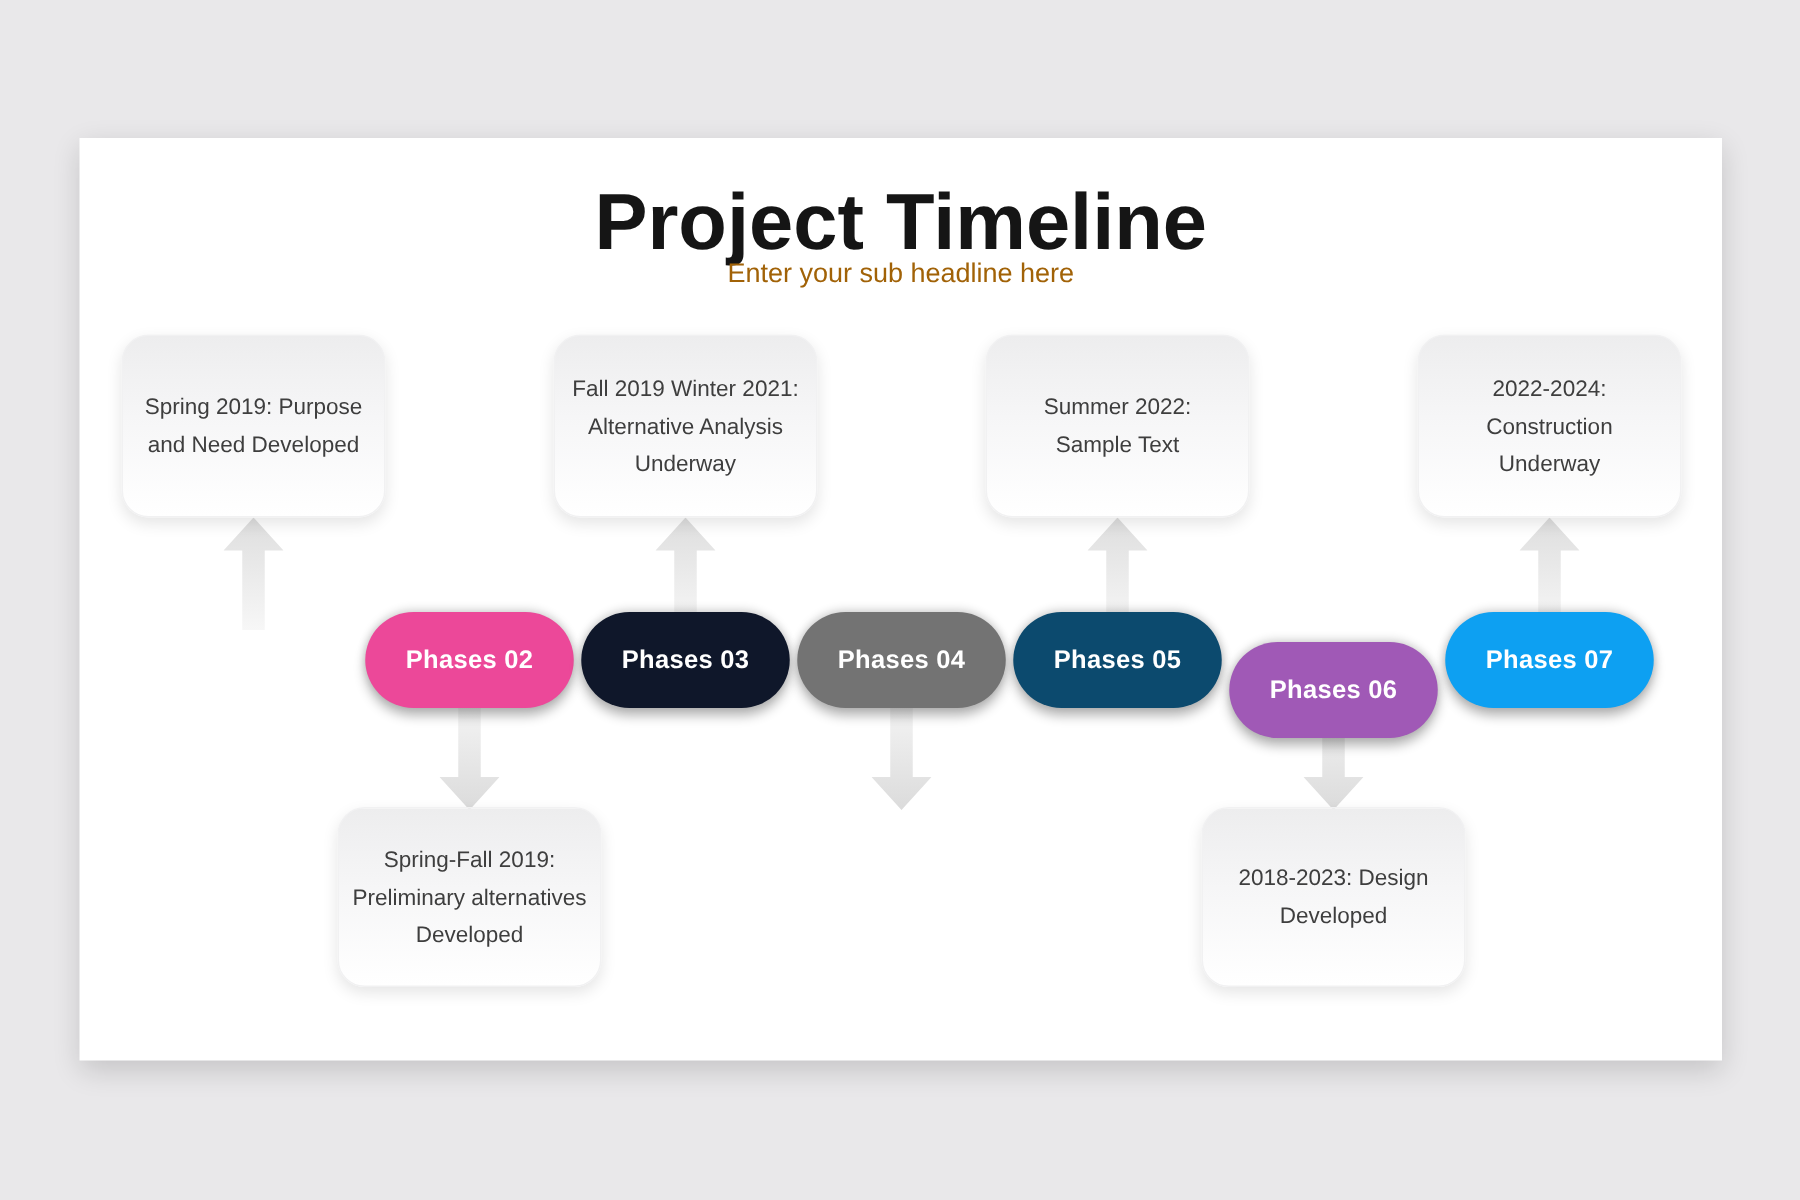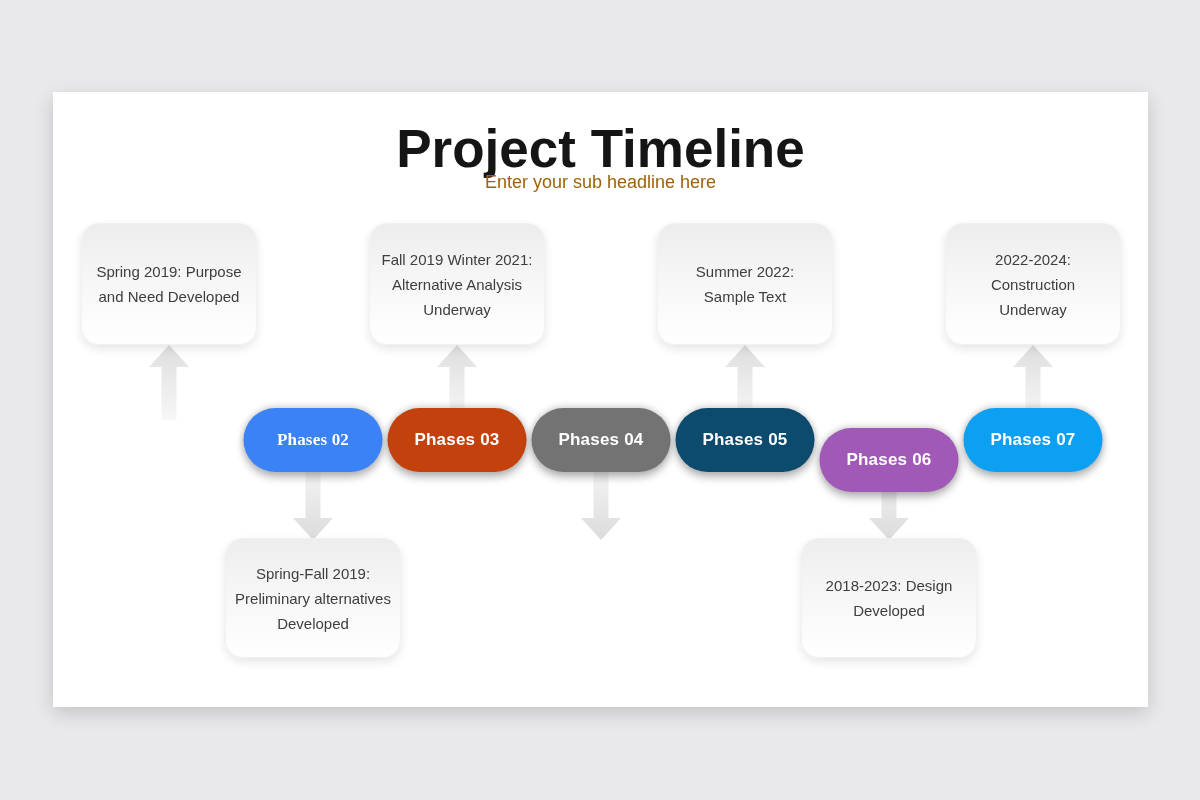--- a/index.html
+++ b/index.html
@@ -115,41 +115,41 @@
   <p class="subtitle">Enter your sub headline here</p>
 
   <div class="note note-top c1">
     <span>Spring 2019: Purpose
 and Need Developed</span>
   </div>
   <svg class="arrow arrow-up c1" viewBox="0 0 40 75">
     <polygon points="20,0 40,22 27.5,22 27.5,75 12.5,75 12.5,22 0,22" fill="url(#gUp)"></polygon>
   </svg>
 
-  <div class="pill c2" style="background: #3b82f6; font-family: Liberation Serif, serif;">
+  <div class="pill c2" style="background: #ec4899;">
     <span>Phases 02</span>
   </div>
   <svg class="arrow arrow-down c2" viewBox="0 0 40 78">
     <polygon points="12.5,0 27.5,0 27.5,56 40,56 20,78 0,56 12.5,56" fill="url(#gDown)"></polygon>
   </svg>
   <div class="note note-bottom c2">
     <span>Spring-Fall 2019:
 Preliminary alternatives
 Developed</span>
   </div>
 
   <div class="note note-top c3">
     <span>Fall 2019 Winter 2021:
 Alternative Analysis
 Underway</span>
   </div>
   <svg class="arrow arrow-up c3" viewBox="0 0 40 75">
     <polygon points="20,0 40,22 27.5,22 27.5,75 12.5,75 12.5,22 0,22" fill="url(#gUp)"></polygon>
   </svg>
-  <div class="pill c3" style="background: #c2410c;">
+  <div class="pill c3" style="background: #0f172a;">
     <span>Phases 03</span>
   </div>
 
   <div class="pill c4" style="background: #737373;">
     <span>Phases 04</span>
   </div>
   <svg class="arrow arrow-down c4" viewBox="0 0 40 78">
     <polygon points="12.5,0 27.5,0 27.5,56 40,56 20,78 0,56 12.5,56" fill="url(#gDown)"></polygon>
   </svg>
 

